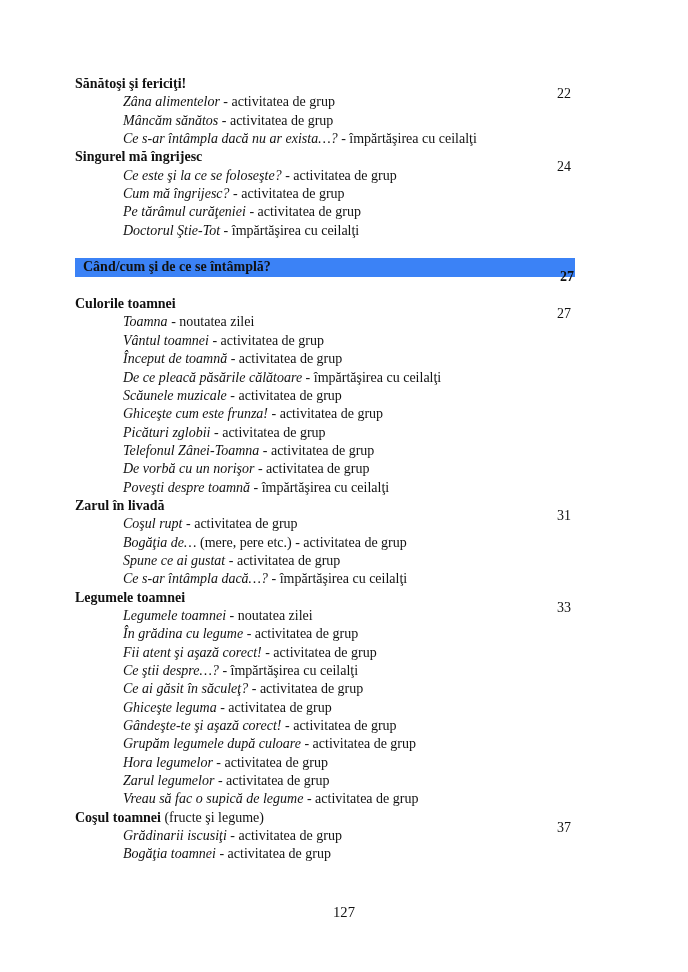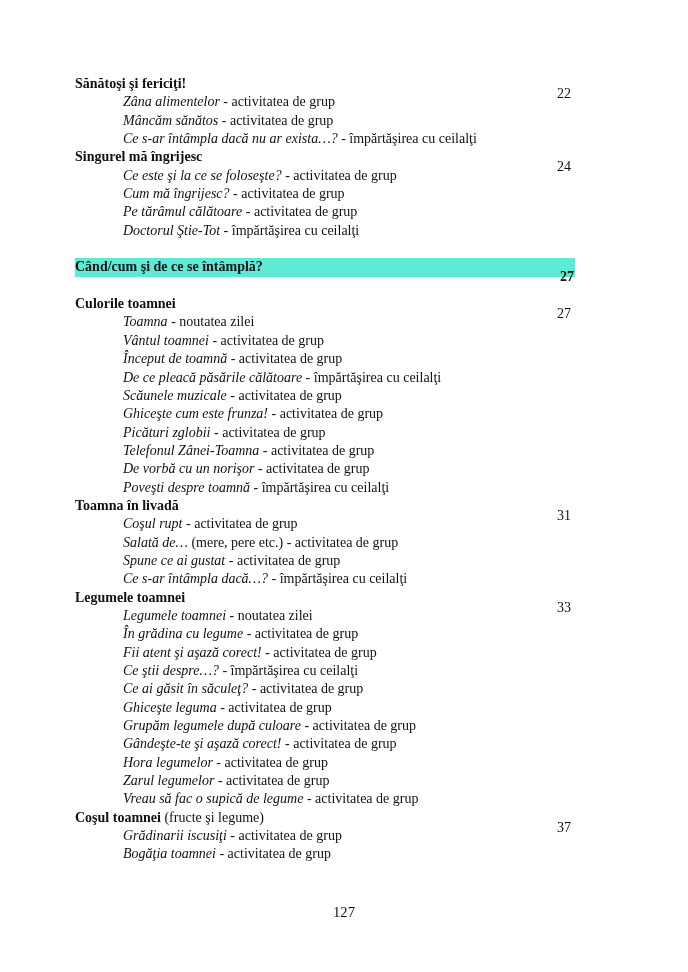--- a/index.html
+++ b/index.html
@@ -7,21 +7,21 @@
          font-family: "Liberation Serif", "DejaVu Serif", serif; color: #111; }
   .page { position: absolute; left: 0; top: 0; width: 688px; height: 972px; }
   .toc { position: absolute; left: 75px; top: 75px; width: 500px; font-size: 14px; }
   .row { position: relative; height: 18.35px; line-height: 18.35px; white-space: nowrap; }
   .row.heading .title { font-weight: bold; }
   .row.heading .title .sub { font-weight: normal; }
   .row .pg { position: absolute; right: 4px; top: 0; margin-top: 10px; }
   .row.item { padding-left: 48px; }
   .row.item .it { font-style: italic; }
   .gap { height: 18.35px; }
-  .band { background: #5eead4; font-weight: bold; }
+  .band { background: #3b82f6; font-weight: bold; padding-left: 8px; }
   .band .pg { right: 1px; font-style: normal; }
   .folio { position: absolute; left: 0; width: 688px; top: 904px; text-align: center; font-size: 14.6px; }
 </style>
 </head>
 <body>
 
 <div class="page">
   <div class="toc">
 
     <div class="row heading">
@@ -31,21 +31,21 @@
     <div class="row item"><span class="it">Zâna alimentelor</span><span> - activitatea de grup</span></div>
     <div class="row item"><span class="it">Mâncăm sănătos</span><span> - activitatea de grup</span></div>
     <div class="row item"><span class="it">Ce s-ar întâmpla dacă nu ar exista…?</span><span> - împărtăşirea cu ceilalţi</span></div>
 
     <div class="row heading">
       <span class="title">Singurel mă îngrijesc</span>
       <span class="pg">24</span>
     </div>
     <div class="row item"><span class="it">Ce este şi la ce se foloseşte?</span><span> - activitatea de grup</span></div>
     <div class="row item"><span class="it">Cum mă îngrijesc?</span><span> - activitatea de grup</span></div>
-    <div class="row item"><span class="it">Pe tărâmul călătoare</span><span> - activitatea de grup</span></div>
+    <div class="row item"><span class="it">Pe tărâmul curăţeniei</span><span> - activitatea de grup</span></div>
     <div class="row item"><span class="it">Doctorul Ştie-Tot</span><span> - împărtăşirea cu ceilalţi</span></div>
 
     <div class="gap"></div>
 
     <div class="row band">
       <span class="title">Când/cum şi de ce se întâmplă?</span>
       <span class="pg">27</span>
     </div>
 
     <div class="gap"></div>
@@ -59,40 +59,40 @@
     <div class="row item"><span class="it">Început de toamnă</span><span> - activitatea de grup</span></div>
     <div class="row item"><span class="it">De ce pleacă păsările călătoare</span><span> - împărtăşirea cu ceilalţi</span></div>
     <div class="row item"><span class="it">Scăunele muzicale</span><span> - activitatea de grup</span></div>
     <div class="row item"><span class="it">Ghiceşte cum este frunza!</span><span> - activitatea de grup</span></div>
     <div class="row item"><span class="it">Picături zglobii</span><span> - activitatea de grup</span></div>
     <div class="row item"><span class="it">Telefonul Zânei-Toamna</span><span> - activitatea de grup</span></div>
     <div class="row item"><span class="it">De vorbă cu un norişor</span><span> - activitatea de grup</span></div>
     <div class="row item"><span class="it">Poveşti despre toamnă</span><span> - împărtăşirea cu ceilalţi</span></div>
 
     <div class="row heading">
-      <span class="title">Toamna în livadă</span>
+      <span class="title">Zarul în livadă</span>
       <span class="pg">31</span>
     </div>
     <div class="row item"><span class="it">Coşul rupt</span><span> - activitatea de grup</span></div>
-    <div class="row item"><span class="it">Salată de…</span><span> (mere, pere etc.) - activitatea de grup</span></div>
+    <div class="row item"><span class="it">Bogăţia de…</span><span> (mere, pere etc.) - activitatea de grup</span></div>
     <div class="row item"><span class="it">Spune ce ai gustat</span><span> - activitatea de grup</span></div>
     <div class="row item"><span class="it">Ce s-ar întâmpla dacă…?</span><span> - împărtăşirea cu ceilalţi</span></div>
 
     <div class="row heading">
       <span class="title">Legumele toamnei</span>
       <span class="pg">33</span>
     </div>
     <div class="row item"><span class="it">Legumele toamnei</span><span> - noutatea zilei</span></div>
     <div class="row item"><span class="it">În grădina cu legume</span><span> - activitatea de grup</span></div>
     <div class="row item"><span class="it">Fii atent şi aşază corect!</span><span> - activitatea de grup</span></div>
     <div class="row item"><span class="it">Ce ştii despre…?</span><span> - împărtăşirea cu ceilalţi</span></div>
     <div class="row item"><span class="it">Ce ai găsit în săculeţ?</span><span> - activitatea de grup</span></div>
     <div class="row item"><span class="it">Ghiceşte leguma</span><span> - activitatea de grup</span></div>
+    <div class="row item"><span class="it">Gândeşte-te şi aşază corect!</span><span> - activitatea de grup</span></div>
     <div class="row item"><span class="it">Grupăm legumele după culoare</span><span> - activitatea de grup</span></div>
-    <div class="row item"><span class="it">Gândeşte-te şi aşază corect!</span><span> - activitatea de grup</span></div>
     <div class="row item"><span class="it">Hora legumelor</span><span> - activitatea de grup</span></div>
     <div class="row item"><span class="it">Zarul legumelor</span><span> - activitatea de grup</span></div>
     <div class="row item"><span class="it">Vreau să fac o supică de legume</span><span> - activitatea de grup</span></div>
 
     <div class="row heading">
       <span class="title"><span>Coşul toamnei</span><span class="sub"> (fructe şi legume)</span></span>
       <span class="pg">37</span>
     </div>
     <div class="row item"><span class="it">Grădinarii iscusiţi</span><span> - activitatea de grup</span></div>
     <div class="row item"><span class="it">Bogăţia toamnei</span><span> - activitatea de grup</span></div>

